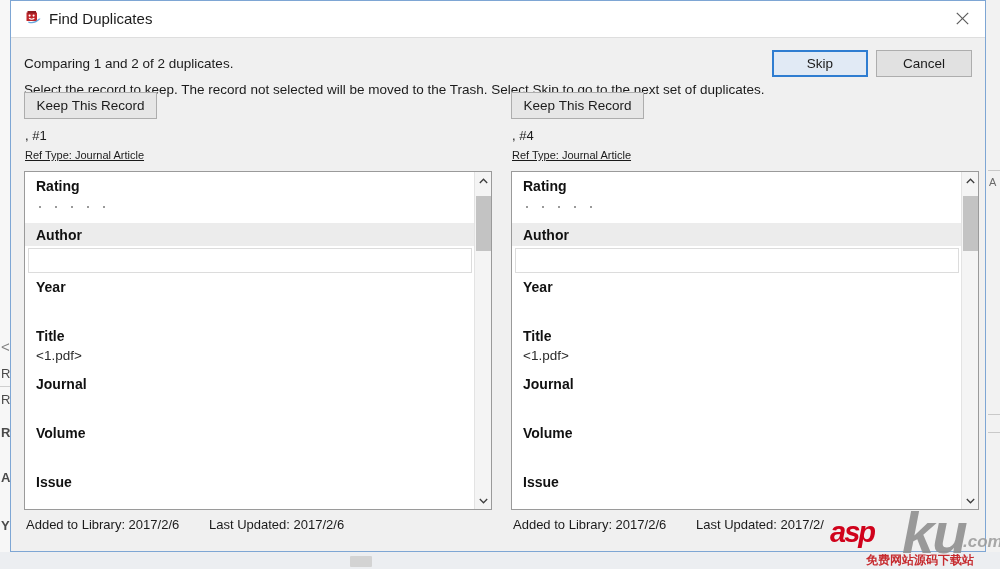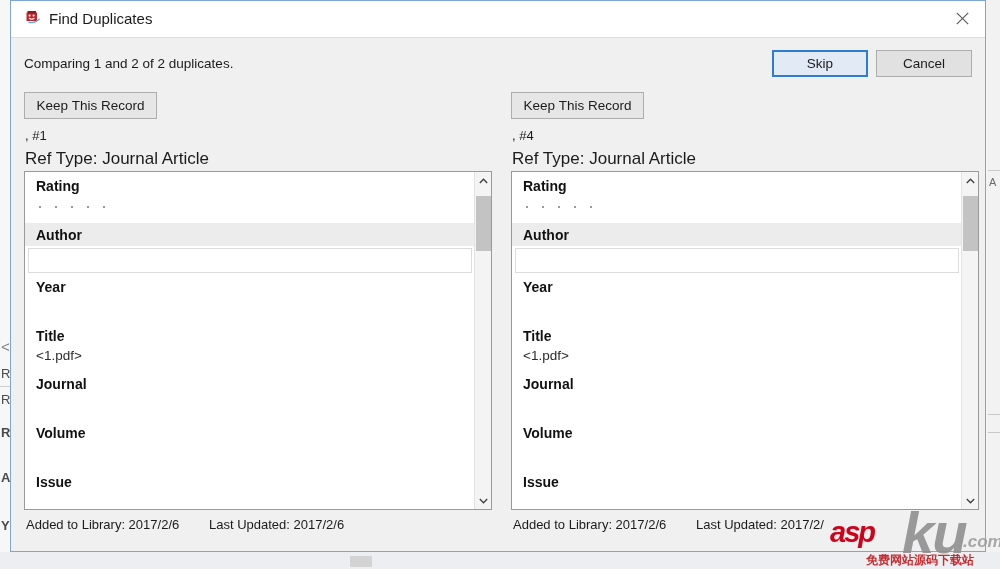--- a/index.html
+++ b/index.html
@@ -89,21 +89,21 @@
     position:absolute;left:0;top:0;height:27px;width:133px;
     background:#e6e6e6;border:1px solid #adadad;
     font-size:13.5px;color:#1b1b1b;
     display:flex;align-items:center;justify-content:center;
     cursor:pointer;box-sizing:border-box;
   }
   .rec-num{
     position:absolute;left:1px;top:36px;font-size:13px;color:#1b1b1b;white-space:nowrap;
   }
   .ref-type{
-    position:absolute;left:1px;top:57px;font-size:17px;color:#1b1b1b;white-space:nowrap;
+    position:absolute;left:1px;top:57px;font-size:11px;color:#1b1b1b;white-space:nowrap;text-decoration:underline;
   }
 
   
   .rec-box{
     position:absolute;left:0;top:79px;width:468px;height:339px;
     background:#ffffff;
     border:1px solid #9a9a9a;
     box-sizing:border-box;
     overflow:hidden;
   }
@@ -229,20 +229,21 @@
       <svg width="13" height="13" viewBox="0 0 13 13">
         <line x1="0.8" y1="0.8" x2="12.2" y2="12.2" stroke="#5a5a5a" stroke-width="1.15"></line>
         <line x1="12.2" y1="0.8" x2="0.8" y2="12.2" stroke="#5a5a5a" stroke-width="1.15"></line>
       </svg>
     </div>
   </div>
 
   <div id="dlg-body">
 
     <div id="line-compare">Comparing 1 and 2 of 2 duplicates.</div>
+    <div id="line-instruct">Select the record to keep. The record not selected will be moved to the Trash. Select Skip to go to the next set of duplicates.</div>
 
     <div class="topbtn" id="btn-skip">Skip</div>
     <div class="topbtn" id="btn-cancel">Cancel</div>
 
     <div class="panel" id="panel-left">
 
       <div class="keep-btn">Keep This Record</div>
       <div class="rec-num">,  #1</div>
       <div class="ref-type">Ref Type: Journal Article</div>
 

